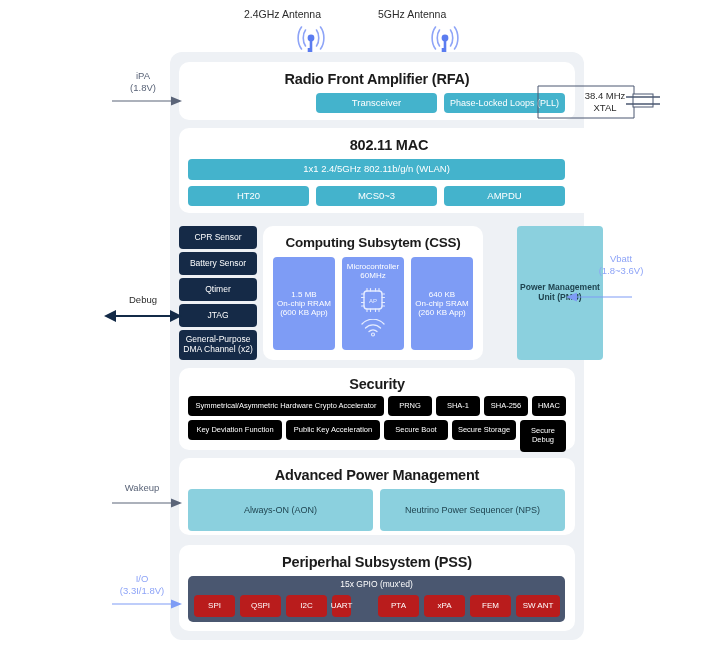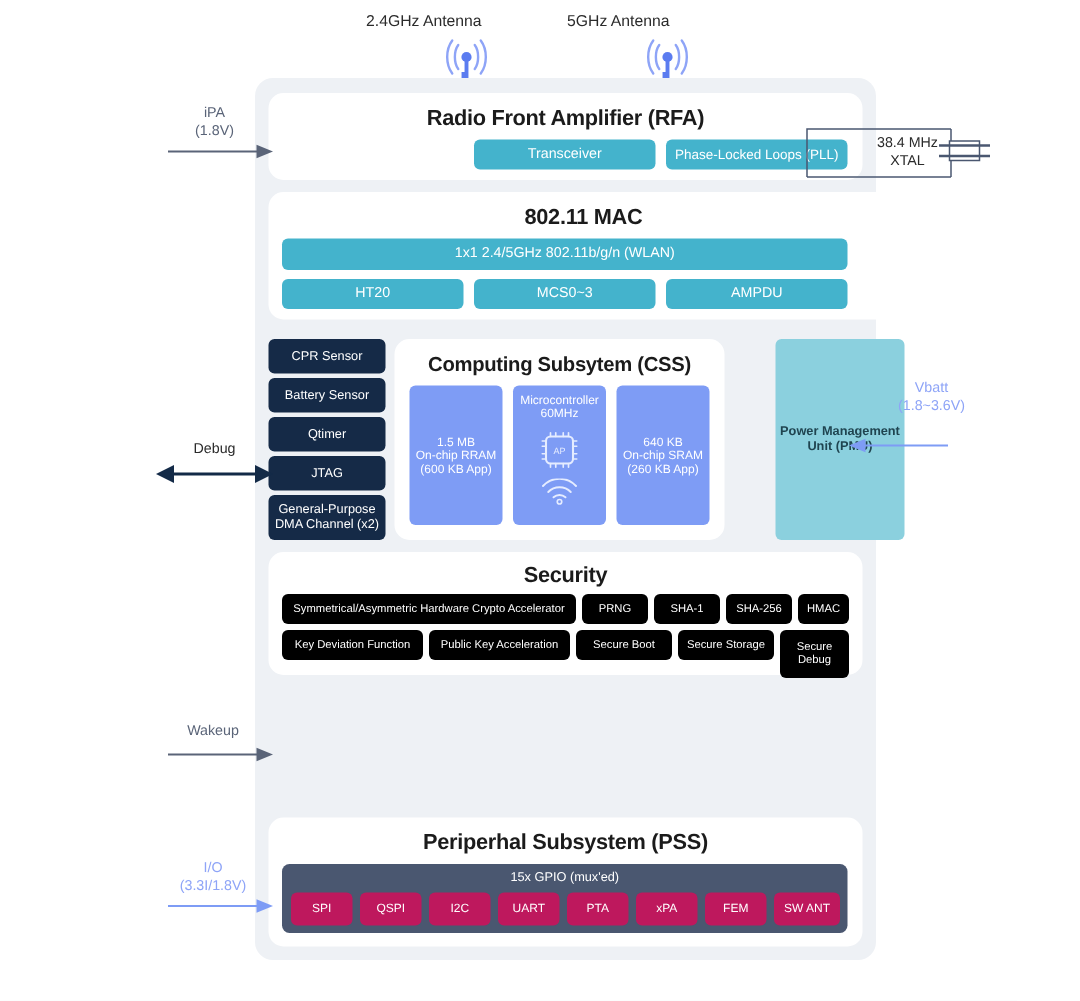--- a/index.html
+++ b/index.html
@@ -48,21 +48,21 @@
     border-radius: 4px;
     color: #ffffff;
     line-height: 1.15;
   }
   .teal   { background: #44b3cc; }
   .teal-l { background: #8bd0de; color: #1b3b45; }
   .navy   { background: #152a47; }
   .blue   { background: #000000; }
   .peri   { background: #7e9cf5; }
   .slate  { background: #4a5770; }
-  .slate-l{ background: #be185d; }
+  .slate-l{ background: #b91c1c; }
 
   
   .conn-label {
     position: absolute;
     text-align: center;
     line-height: 1.25;
     color: #5a6478;
   }
   .conn-label.violet { color: #8ea4f7; }
   .conn-svg { position: absolute; overflow: visible; }
@@ -221,30 +221,35 @@
     <div class="blk blue" style="left:305px; top:28px; width:44px; height:20px; font-size:7.5px;">SHA-256</div>
     <div class="blk blue" style="left:353px; top:28px; width:34px; height:20px; font-size:7.5px;">HMAC</div>
 
     <div class="blk blue" style="left:9px; top:52px; width:94px; height:20px; font-size:7.5px;">Key Deviation Function</div>
     <div class="blk blue" style="left:107px; top:52px; width:94px; height:20px; font-size:7.5px;">Public Key Acceleration</div>
     <div class="blk blue" style="left:205px; top:52px; width:64px; height:20px; font-size:7.5px;">Secure Boot</div>
     <div class="blk blue" style="left:273px; top:52px; width:64px; height:20px; font-size:7.5px;">Secure Storage</div>
     <div class="blk blue" style="left:341px; top:52px; width:46px; height:32px; font-size:7.5px;">Secure Debug</div>
   </div>
 
+  <div class="section" style="left:179px; top:458px; width:396px; height:77px;">
+    <div class="section-title" style="font-size:14.5px; padding-top:9px;">Advanced Power Management</div>
+    <div class="blk teal-l" style="left:9px; top:31px; width:185px; height:42px; font-size:9px; color:#1f4450;">Always-ON (AON)</div>
+    <div class="blk teal-l" style="left:201px; top:31px; width:185px; height:42px; font-size:9px; color:#1f4450;">Neutrino Power Sequencer (NPS)</div>
+  </div>
 
   <div class="section" style="left:179px; top:545px; width:396px; height:86px;">
     <div class="section-title" style="font-size:14.5px; padding-top:9px;">Periperhal Subsystem (PSS)</div>
     <div class="blk slate" style="left:9px; top:31px; width:377px; height:46px; flex-direction:column; justify-content:flex-start; padding-top:4px; border-radius:5px;">
       <span style="font-size:8.5px;">15x GPIO (mux'ed)</span>
     </div>
     <div class="blk slate-l" style="left:15px; top:50px; width:41px; height:22px; font-size:8px;">SPI</div>
     <div class="blk slate-l" style="left:61px; top:50px; width:41px; height:22px; font-size:8px;">QSPI</div>
     <div class="blk slate-l" style="left:107px; top:50px; width:41px; height:22px; font-size:8px;">I2C</div>
-    <div class="blk slate-l" style="left:153px; top:50px; width:41px; height:22px; font-size:8px;">UART</div>
+    <div class="blk slate-l" style="left:153px; top:50px; width:19px; height:22px; font-size:8px;">UART</div>
     <div class="blk slate-l" style="left:199px; top:50px; width:41px; height:22px; font-size:8px;">PTA</div>
     <div class="blk slate-l" style="left:245px; top:50px; width:41px; height:22px; font-size:8px;">xPA</div>
     <div class="blk slate-l" style="left:291px; top:50px; width:41px; height:22px; font-size:8px;">FEM</div>
     <div class="blk slate-l" style="left:337px; top:50px; width:44px; height:22px; font-size:8px;">SW ANT</div>
   </div>
 
   <div class="conn-label" style="left:108px; top:70px; width:70px; font-size:9.5px;">
     <div>iPA</div>
     <div>(1.8V)</div>
   </div>

